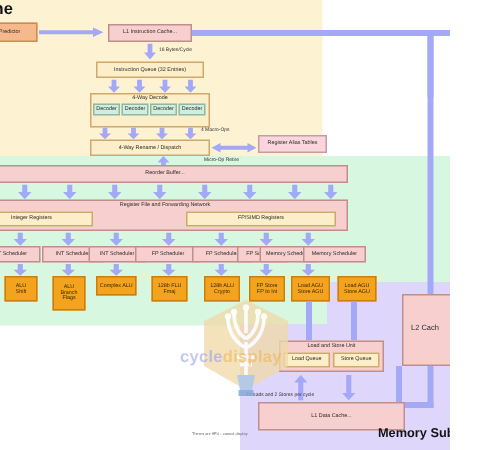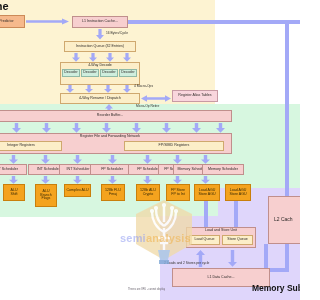--- a/index.html
+++ b/index.html
@@ -340,21 +340,21 @@
       <circle cx="24" cy="13" r="2.1"></circle>
         <circle cx="48" cy="13" r="2.1"></circle>
       <circle cx="28" cy="10" r="2.1"></circle>
         <circle cx="44" cy="10" r="2.1"></circle>
       <circle cx="36" cy="7" r="2.1"></circle>
     </g>
     <path d="M30 52 H42 L40 62 H32 Z" fill="#a9c7ea" opacity="0.9"></path>
     <rect x="31" y="62" width="10" height="4" fill="#7fa7d6" opacity="0.9"></rect>
   </svg>
   <div id="wm-text">
-    <span class="a">semi</span><span class="b">analysis</span>
+    <span class="a">cycle</span><span class="b">display</span>
   </div>
 
   <div class="heading" id="title-heading">...One</div>
 
   <div class="heading" id="mem-heading">Memory Subs</div>
 
   <div class="footnote" style="left:128px;top:288px;">Theres are 8FU - cannot display</div>
 
 </div>
 

